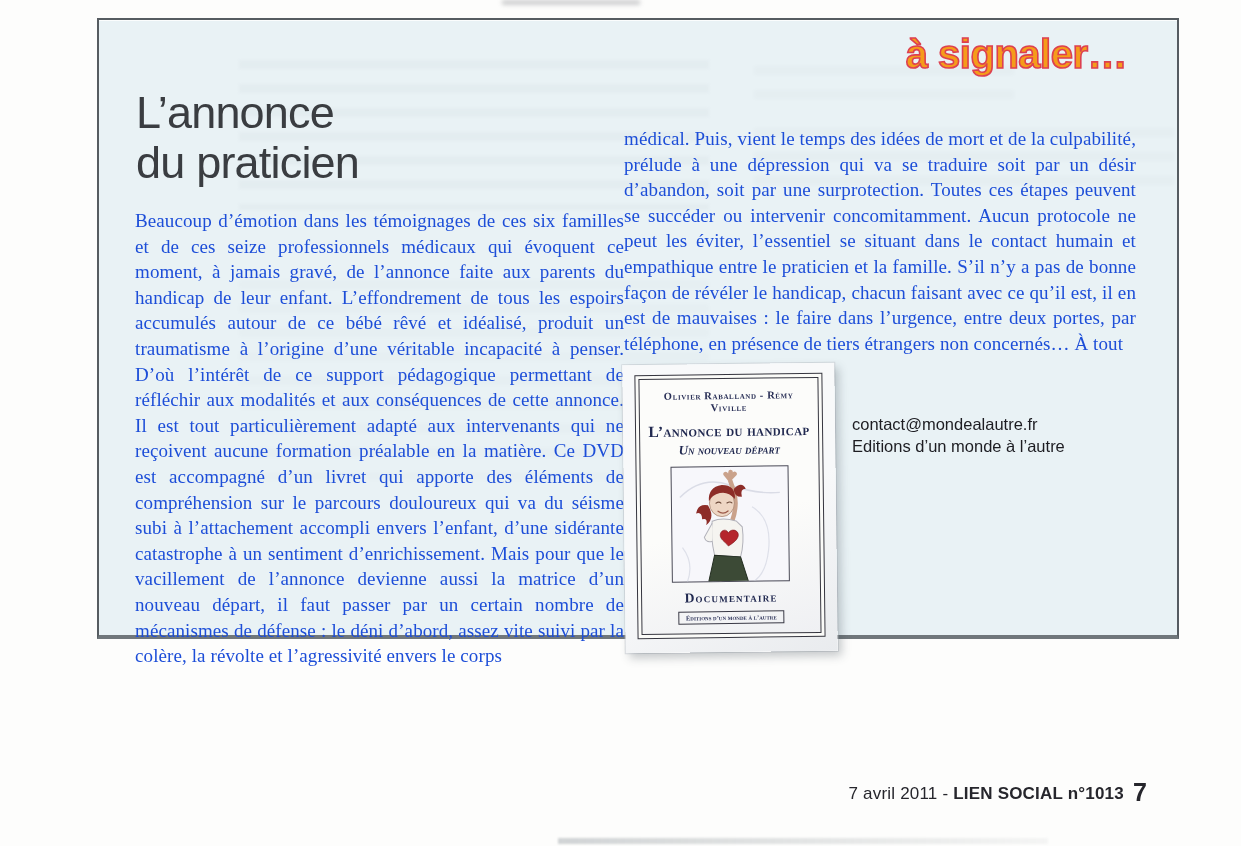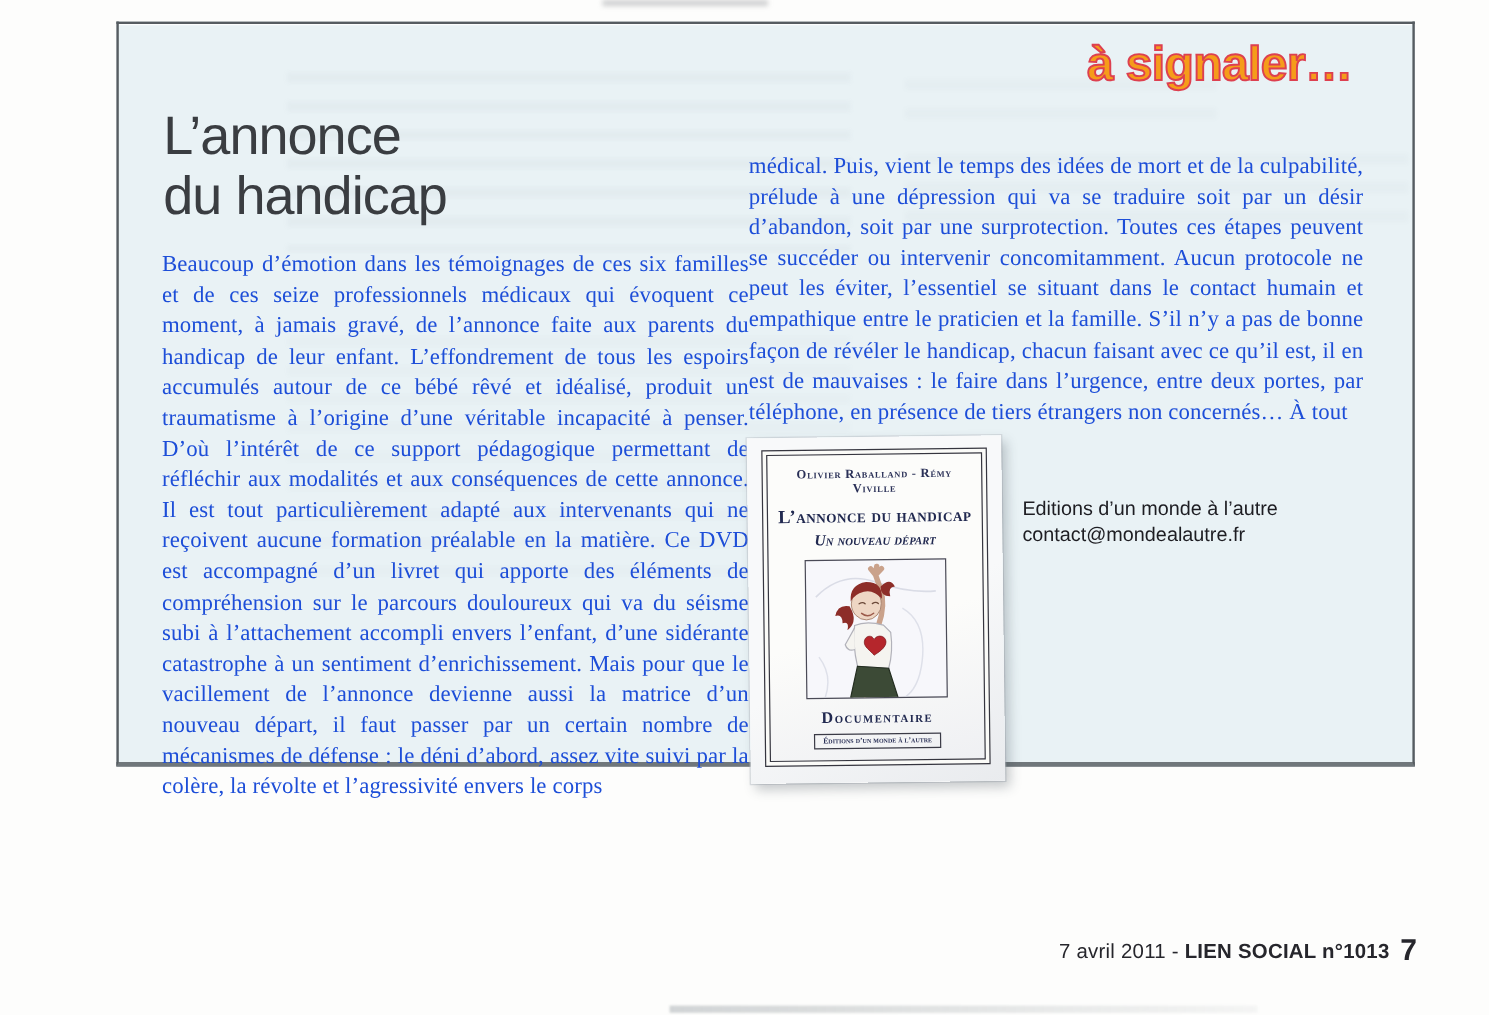--- a/index.html
+++ b/index.html
@@ -68,21 +68,21 @@
                font-size:6.5px; line-height:7.5px; color:#2a3057; }
 
   
   .caption { margin-top:58px; font-family:"Liberation Sans", sans-serif;
              font-size:16.5px; line-height:21.5px; color:#1d1d22; }
   .caption p { text-align:justify; }
   .caption .cap-title { font-weight:700; font-style:italic; }
   .caption .cap-line { display:block; text-align:left; }
 
   
-  .footer { position:absolute; right:60px; top:778px; font-family:"Liberation Sans", sans-serif;
+  .footer { position:absolute; right:94px; top:778px; font-family:"Liberation Sans", sans-serif;
             font-size:17px; color:#26262c; letter-spacing:.2px; white-space:nowrap; }
   .footer .mag { font-weight:700; }
   .footer .pageno { font-weight:700; font-size:25px; margin-left:9px; vertical-align:-2px; }
 </style>
 </head>
 <body>
 
 <div class="page">
 
   <div class="smudge-top"></div>
@@ -95,21 +95,21 @@
     <div class="ghost g3"></div>
     <div class="ghost g4"></div>
 
     <div class="signal">à signaler…</div>
 
     <div class="columns">
 
       <div class="col-left">
         <h1 class="article-title">
           <span>L’annonce</span>
-          <span>du handicap</span>
+          <span>du praticien</span>
         </h1>
         <p class="body-text">Beaucoup d’émotion dans les témoignages de ces six familles et de ces seize professionnels médicaux qui évoquent ce moment, à jamais gravé, de l’annonce faite aux parents du handicap de leur enfant. L’effondrement de tous les espoirs accumulés autour de ce bébé rêvé et idéalisé, produit un traumatisme à l’origine d’une véritable incapacité à penser. D’où l’intérêt de ce support pédagogique permettant de réfléchir aux modalités et aux conséquences de cette annonce. Il est tout particulièrement adapté aux intervenants qui ne reçoivent aucune formation préalable en la matière. Ce DVD est accompagné d’un livret qui apporte des éléments de compréhension sur le parcours douloureux qui va du séisme subi à l’attachement accompli envers l’enfant, d’une sidérante catastrophe à un sentiment d’enrichissement. Mais pour que le vacillement de l’annonce devienne aussi la matrice d’un nouveau départ, il faut passer par un certain nombre de mécanismes de défense : le déni d’abord, assez vite suivi par la colère, la révolte et l’agressivité envers le corps</p>
       </div>
 
       <div class="col-right">
         <p class="body-text">médical. Puis, vient le temps des idées de mort et de la culpabilité, prélude à une dépression qui va se traduire soit par un désir d’abandon, soit par une surprotection. Toutes ces étapes peuvent se succéder ou intervenir concomitamment. Aucun protocole ne peut les éviter, l’essentiel se situant dans le contact humain et empathique entre le praticien et la famille. S’il n’y a pas de bonne façon de révéler le handicap, chacun faisant avec ce qu’il est, il en est de mauvaises : le faire dans l’urgence, entre deux portes, par téléphone, en présence de tiers étrangers non concernés… À tout</p>
 
         <div class="dvd-photo">
           <div class="cover">
             <div class="cover-frame">
@@ -149,22 +149,22 @@
                 <span class="cap-line">Éditions</span>
                 <span class="cap-line">d’un monde</span>
                 <span class="cap-line">à l’autre</span>
               </div>
             </div>
           </div>
         </div>
 
 
         <div class="caption">
+          <span class="cap-line">contact@mondealautre.fr</span>
           <span class="cap-line">Editions d’un monde à l’autre</span>
-          <span class="cap-line">contact@mondealautre.fr</span>
         </div>
       </div>
 
     </div>
   </div>
 
   <div class="footer">
     <span>7 avril 2011 - </span><span class="mag">LIEN SOCIAL n°1013</span><span class="pageno">7</span>
   </div>
 

